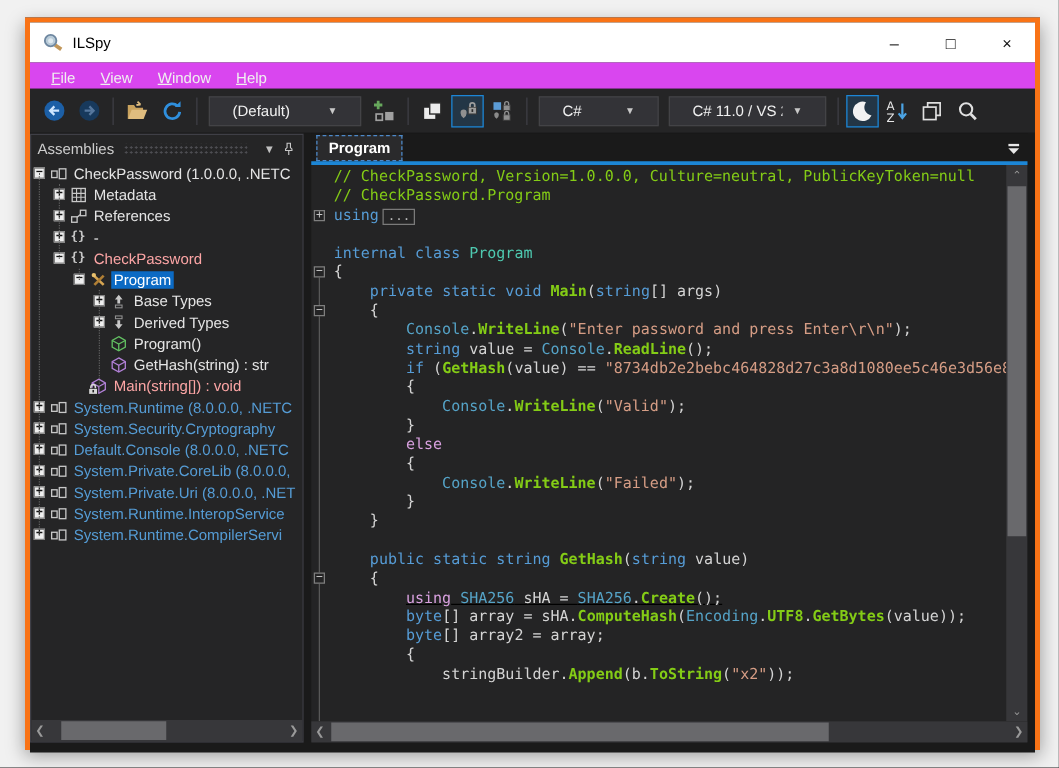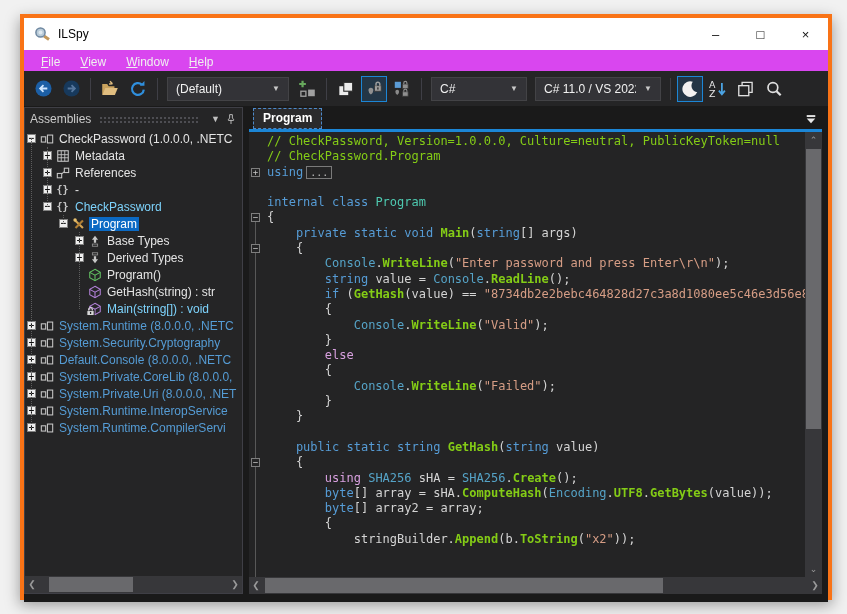--- a/index.html
+++ b/index.html
@@ -18,42 +18,42 @@
   
   .menubar{height:21px;background:#d946ef;display:flex;align-items:flex-end;padding-left:7px;}
   .menu-item{display:inline-block;color:#f0f0f0;font-size:12px;padding:2px 10px;}
   .menu-item::first-letter{text-decoration:underline;}
 
   
   .toolbar{height:36px;background:#252526;display:flex;align-items:center;padding-left:6px;gap:2px;border-bottom:1px solid #1a1a1a;}
   .tbtn{width:26px;height:26px;display:flex;align-items:center;justify-content:center;border:1px solid transparent;}
   .tbtn.sel{border:1px solid #1c86d6;background:rgba(28,134,214,.18);}
   .tsep{width:1px;height:22px;background:#3f3f46;margin:0 4px;}
-  .combo{height:24px;background:#333337;border:1px solid #434346;color:#f1f1f1;font-size:12px;display:flex;align-items:center;padding:0 8px;margin:0 3px;}
+  .combo{height:24px;background:#333337;border:1px solid #434346;color:#f1f1f1;font-size:12px;display:flex;align-items:center;padding:0 18px;margin:0 3px;}
   .combo .cv{flex:1;white-space:nowrap;overflow:hidden;}
   .combo .ca{color:#c8c8c8;font-size:8px;margin-left:8px;}
   .combo.w1{width:122px;} .combo.w2{width:96px;} .combo.w3{width:126px;}
 
   
   .content{position:relative;height:495px;background:#1a1a1a;display:flex;padding:0 6px 8px 0;}
   .left-panel{width:219px;height:487px;background:#252526;border:1px solid #3f3f46;display:flex;flex-direction:column;}
   .splitter{width:6px;height:487px;background:#1a1a1a;cursor:ew-resize;}
   .right-panel{flex:1;height:487px;display:flex;flex-direction:column;background:#1a1a1a;position:relative;}
 
   
   .panel-header{height:22px;display:flex;align-items:center;padding:0 5px;color:#cccccc;font-size:12px;flex:0 0 auto;}
   .grip{flex:1;height:8px;margin:0 8px;background-image:radial-gradient(#4d4d52 1px,transparent 1.1px);background-size:4px 4px;background-position:0 1px;}
   .ph-icon{color:#c0c0c0;font-size:9px;padding:0 5px;}
   .tree{position:relative;flex:1;overflow:hidden;font-size:12px;}
   .trow{position:absolute;left:0;right:0;height:17px;display:flex;align-items:center;white-space:nowrap;}
   .texp{width:9px;height:9px;flex:0 0 9px;background:#efefef;border:1px solid #828282;color:#111;font:700 9px/7px "DejaVu Sans Mono",monospace;text-align:center;}
   .texp-ph{width:9px;flex:0 0 9px;}
   .ticon{width:15px;height:14px;flex:0 0 15px;margin-left:3px;display:flex;align-items:center;justify-content:center;}
   .tlabel{margin-left:3px;color:#e4e4e4;overflow:hidden;padding:0 2px;}
-  .trow.muted .tlabel{color:#7dd3fc;}
+  .trow.muted .tlabel{color:#fca5a5;}
   .trow.assembly-ref .tlabel{color:#559cd5;}
   .trow.selected .tlabel{background:#0b6ac4;color:#fff;}
   .guide{position:absolute;width:0;border-left:1px dotted #5e5e5e;}
   .ns-icon{color:#c8c8c8;font:700 10px "DejaVu Sans Mono",monospace;}
 
   
   .hscroll{height:17px;background:#37373a;display:flex;align-items:center;position:relative;flex:0 0 auto;}
   .sarrow{width:14px;text-align:center;color:#9a9a9a;font-size:9px;line-height:17px;flex:0 0 14px;}
   .htrack{flex:1;height:17px;position:relative;}
   .hthumb{position:absolute;top:1px;height:15px;background:#69696c;}
@@ -307,21 +307,21 @@
           <div class="trow default" style="top: 153px; padding-left: 50px;">
             <span class="texp-ph"></span>
             <span class="ticon">
               <svg width="14" height="14" viewBox="0 0 16 16">
                 <path d="M8 1.5 L14 5 V11 L8 14.5 L2 11 V5 Z" fill="none" stroke="#b180d7" stroke-width="1.2"></path>
                 <path d="M2 5 L8 8.2 L14 5 M8 8.2 V14.5" fill="none" stroke="#b180d7" stroke-width="1.2"></path>
               </svg>
             </span>
             <span class="tlabel">GetHash(string) : str</span>
           </div>
-          <div class="trow muted" style="top: 170px; padding-left: 50px;">
+          <div class="trow muted" style="top: 170px; padding-left: 34px;">
             <span class="texp-ph"></span>
             <span class="ticon">
               <svg width="14" height="14" viewBox="0 0 16 16">
                 <path d="M8 1.5 L14 5 V11 L8 14.5 L2 11 V5 Z" fill="none" stroke="#b180d7" stroke-width="1.2"></path>
                 <path d="M2 5 L8 8.2 L14 5 M8 8.2 V14.5" fill="none" stroke="#b180d7" stroke-width="1.2"></path>
               </svg>
               <svg width="9" height="9" viewBox="0 0 10 10" style="position:absolute;margin-left:-8px;margin-top:6px;">
                 <rect x="1" y="4" width="8" height="5.5" fill="#d8d8d8" stroke="#222"></rect>
                 <path d="M3 4 V2.8 a2 2 0 0 1 4 0 V4" fill="none" stroke="#d8d8d8" stroke-width="1.4"></path>
                 <rect x="4.4" y="5.5" width="1.4" height="2.2" fill="#222"></rect>
@@ -445,21 +445,21 @@
             <div class="cl"><span class="gut"></span><span class="txt" style="padding-left: 12ch;"><span class="tok-t">Console</span><span class="tok-p">.</span><span class="tok-m">WriteLine</span><span class="tok-p">(</span><span class="tok-s">"Valid"</span><span class="tok-p">);</span></span></div>
             <div class="cl"><span class="gut"></span><span class="txt" style="padding-left: 8ch;"><span class="tok-p">}</span></span></div>
             <div class="cl"><span class="gut"></span><span class="txt" style="padding-left: 8ch;"><span class="tok-ck">else</span></span></div>
             <div class="cl"><span class="gut"></span><span class="txt" style="padding-left: 8ch;"><span class="tok-p">{</span></span></div>
             <div class="cl"><span class="gut"></span><span class="txt" style="padding-left: 12ch;"><span class="tok-t">Console</span><span class="tok-p">.</span><span class="tok-m">WriteLine</span><span class="tok-p">(</span><span class="tok-s">"Failed"</span><span class="tok-p">);</span></span></div>
             <div class="cl"><span class="gut"></span><span class="txt" style="padding-left: 8ch;"><span class="tok-p">}</span></span></div>
             <div class="cl"><span class="gut"></span><span class="txt" style="padding-left: 4ch;"><span class="tok-p">}</span></span></div>
             <div class="cl"><span class="gut"></span><span class="txt" style="padding-left: 0ch;"></span></div>
             <div class="cl"><span class="gut"></span><span class="txt" style="padding-left: 4ch;"><span class="tok-k">public</span><span class="tok-p"> </span><span class="tok-k">static</span><span class="tok-p"> </span><span class="tok-k">string</span><span class="tok-p"> </span><span class="tok-m">GetHash</span><span class="tok-p">(</span><span class="tok-k">string</span><span class="tok-p"> value)</span></span></div>
             <div class="cl"><span class="gut"><span class="fold">−</span></span><span class="txt" style="padding-left: 4ch;"><span class="tok-p">{</span></span></div>
-            <div class="cl"><span class="gut"></span><span class="txt" style="padding-left: 8ch;"><span class="tok-ck">using</span><span class="tok-p"> </span><span class="tok-t">SHA256</span><span class="tok-p"> sHA = </span><span class="tok-t">SHA256</span><span class="tok-p">.</span><span class="tok-m">Create</span><span class="tok-p">();</span></span></div>
+            <div class="cl"><span class="gut"></span><span class="txt" style="padding-left: 8ch; text-decoration: underline;"><span class="tok-ck">using</span><span class="tok-p"> </span><span class="tok-t">SHA256</span><span class="tok-p"> sHA = </span><span class="tok-t">SHA256</span><span class="tok-p">.</span><span class="tok-m">Create</span><span class="tok-p">();</span></span></div>
             <div class="cl"><span class="gut"></span><span class="txt" style="padding-left: 8ch;"><span class="tok-k">byte</span><span class="tok-p">[] array = sHA.</span><span class="tok-m">ComputeHash</span><span class="tok-p">(</span><span class="tok-t">Encoding</span><span class="tok-p">.</span><span class="tok-m">UTF8</span><span class="tok-p">.</span><span class="tok-m">GetBytes</span><span class="tok-p">(value));</span></span></div>
             <div class="cl"><span class="gut"></span><span class="txt" style="padding-left: 8ch;"><span class="tok-k">byte</span><span class="tok-p">[] array2 = array;</span></span></div>
             <div class="cl"><span class="gut"></span><span class="txt" style="padding-left: 8ch;"><span class="tok-p">{</span></span></div>
             <div class="cl"><span class="gut"></span><span class="txt" style="padding-left: 12ch;"><span class="tok-p">stringBuilder.</span><span class="tok-m">Append</span><span class="tok-p">(b.</span><span class="tok-m">ToString</span><span class="tok-p">(</span><span class="tok-s">"x2"</span><span class="tok-p">));</span></span></div>
           </div>
         <div class="vscroll">
           <div class="up">⌃</div>
           <div class="vthumb" style="top:17px;height:280px;"></div>
           <div class="dn">⌄</div>
         </div>

